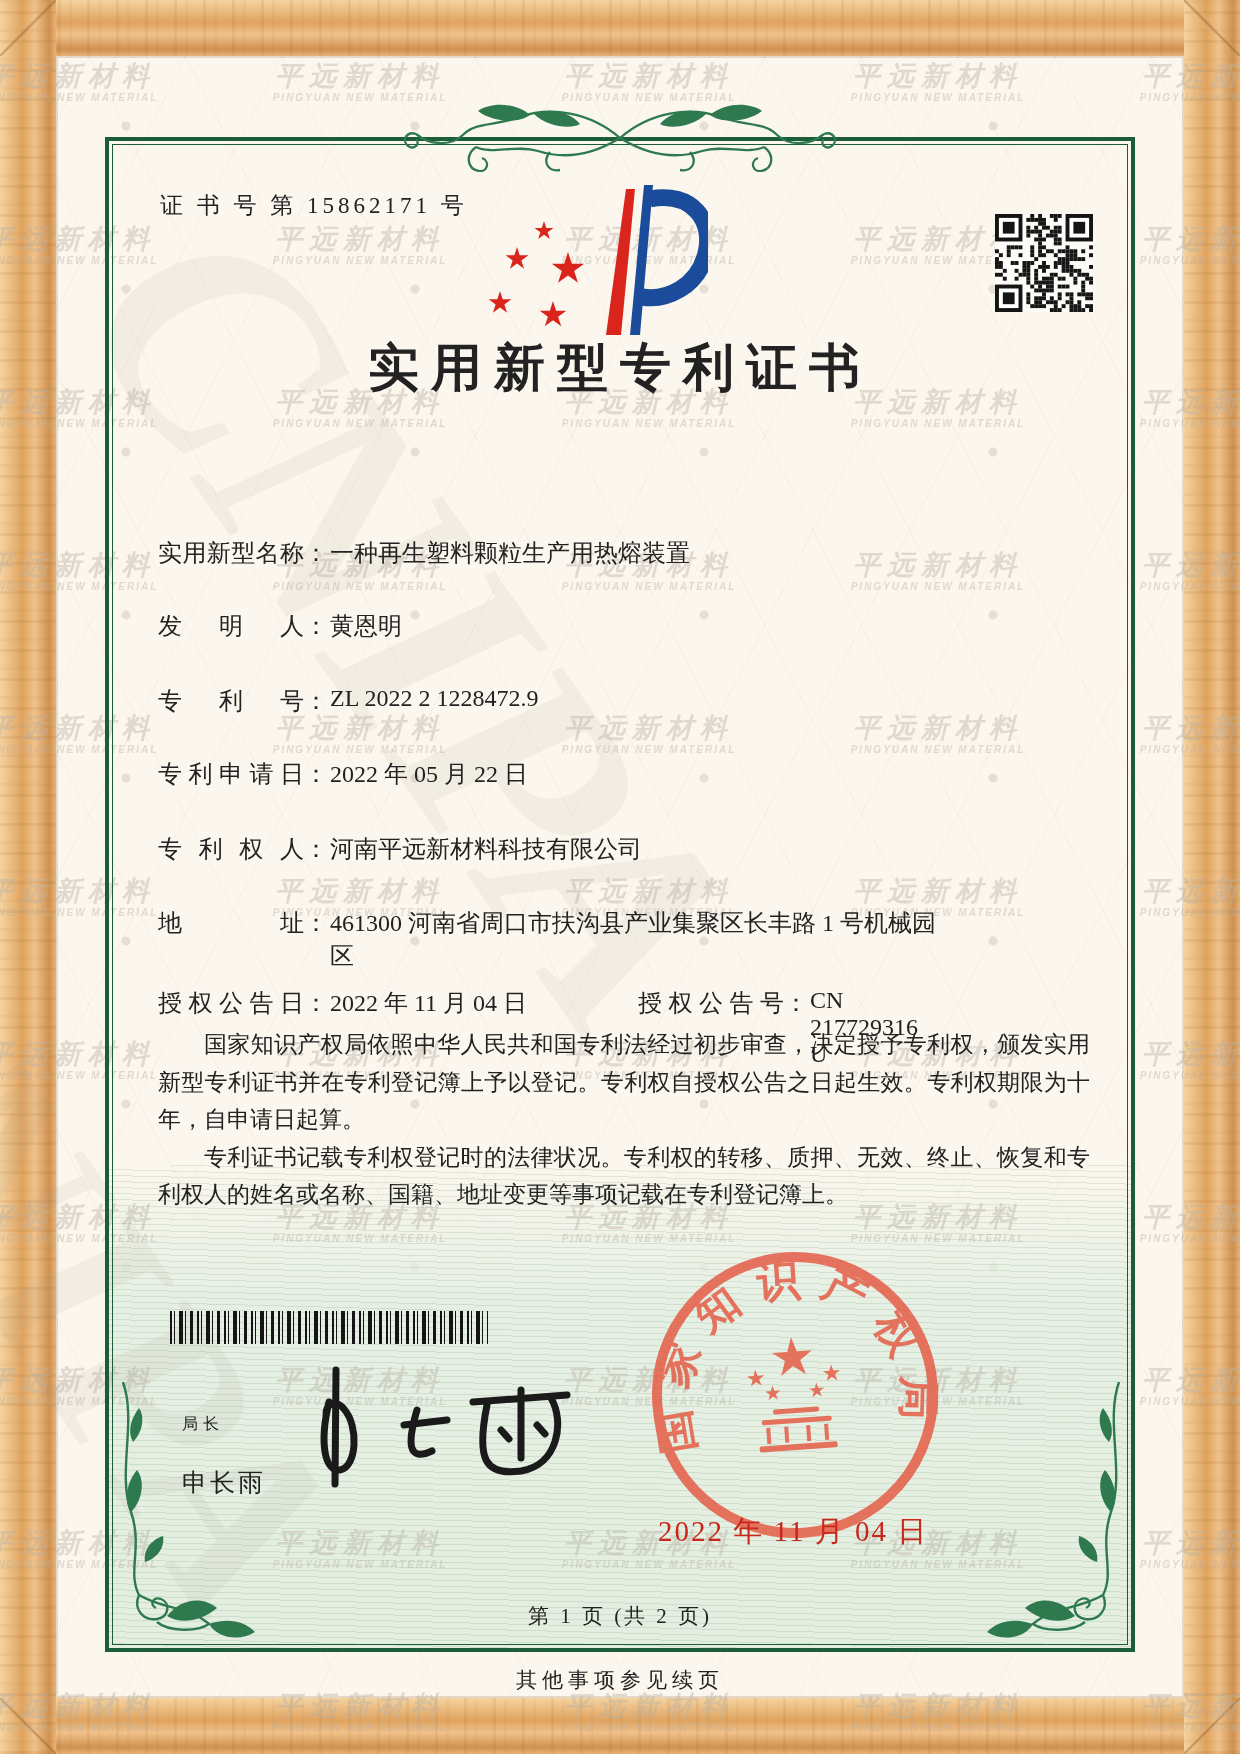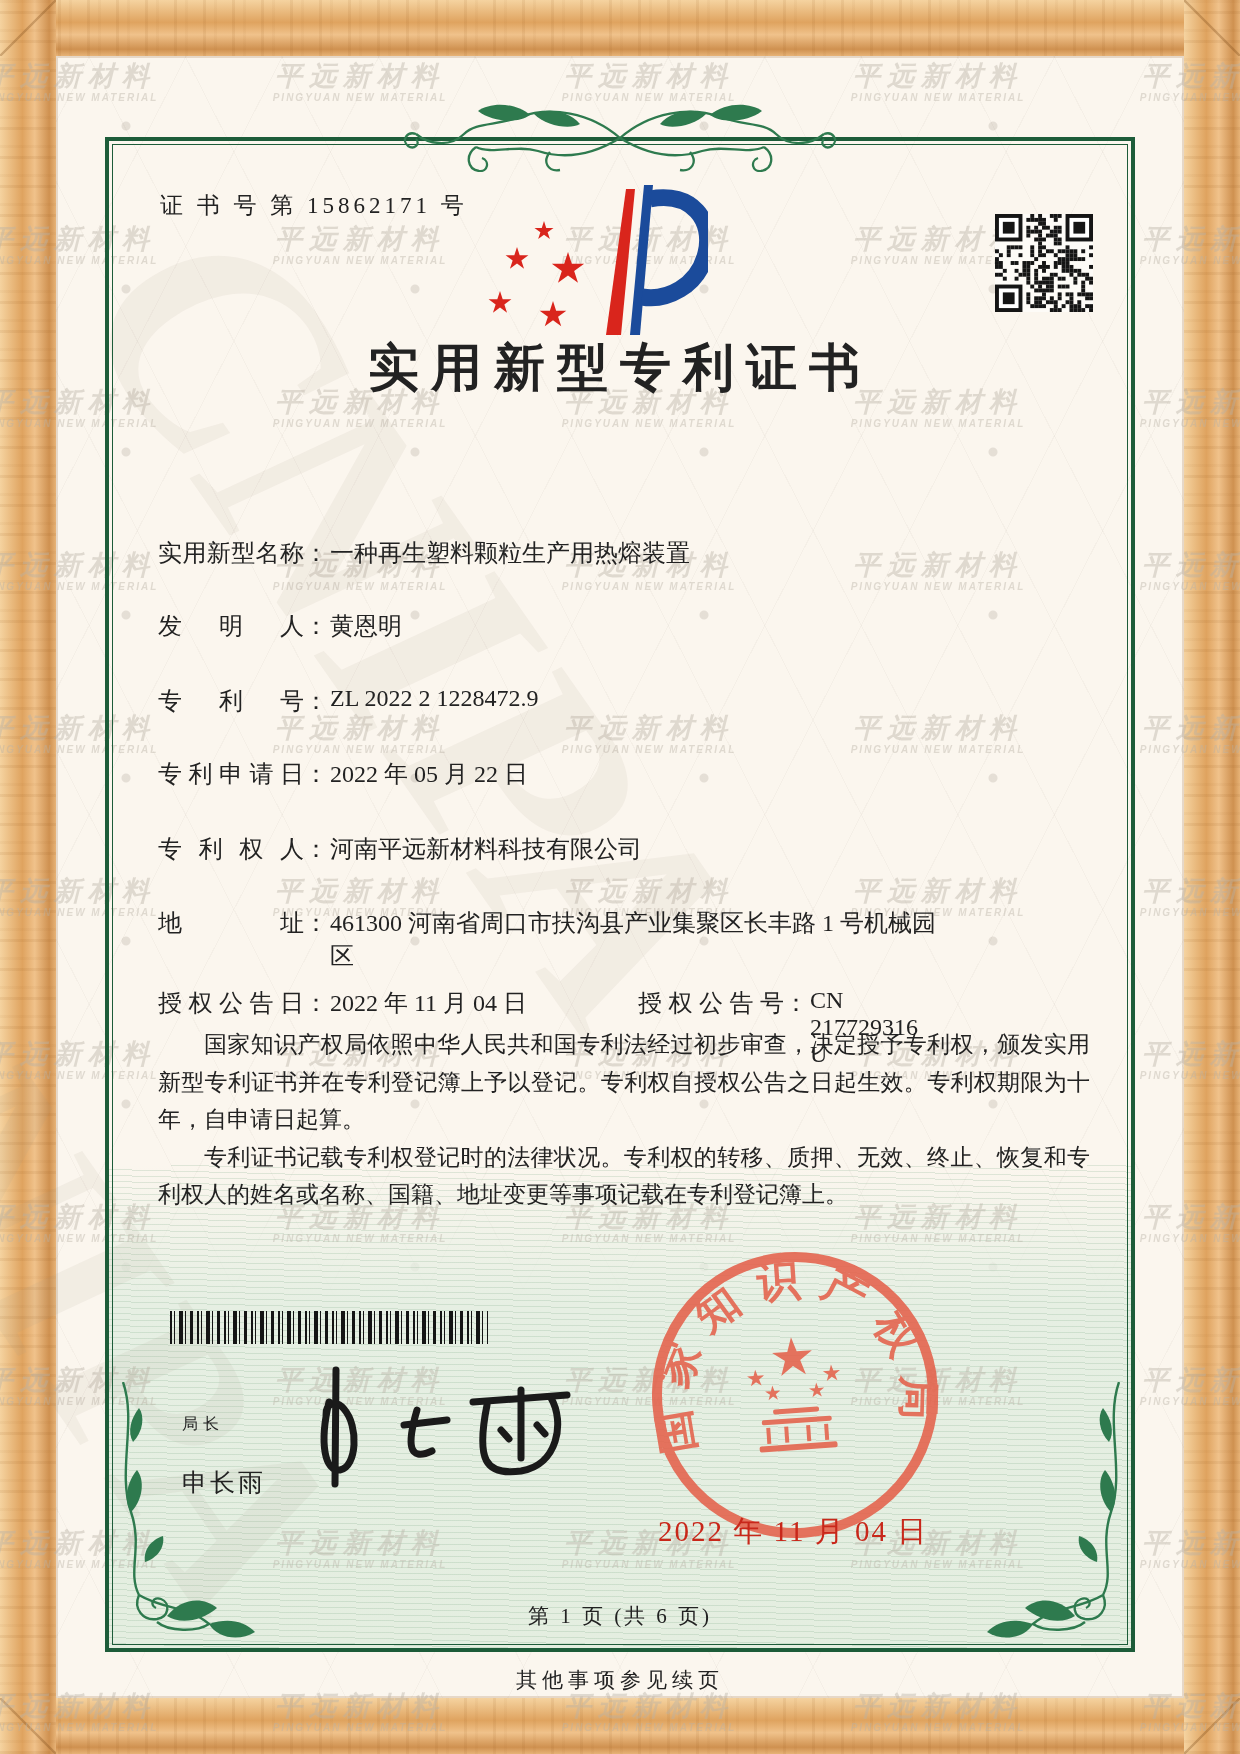--- a/index.html
+++ b/index.html
@@ -696,16 +696,16 @@
         <rect x="-31" y="26" width="4" height="16"></rect>
         <rect x="-13" y="26" width="4" height="16"></rect>
         <rect x="9" y="26" width="4" height="16"></rect>
         <rect x="27" y="26" width="4" height="16"></rect>
         <rect x="-39" y="44" width="78" height="6" rx="2"></rect>
       </g>
     </g>
   </svg>
   <div class="abs seal-date">2022 年 11 月 04 日</div>
 
-  <div class="abs pagination">第 1 页 (共 6 页)</div>
+  <div class="abs pagination">第 1 页 (共 2 页)</div>
   <div class="abs continuation">其他事项参见续页</div>
 
 </div>
 
 </body></html>

